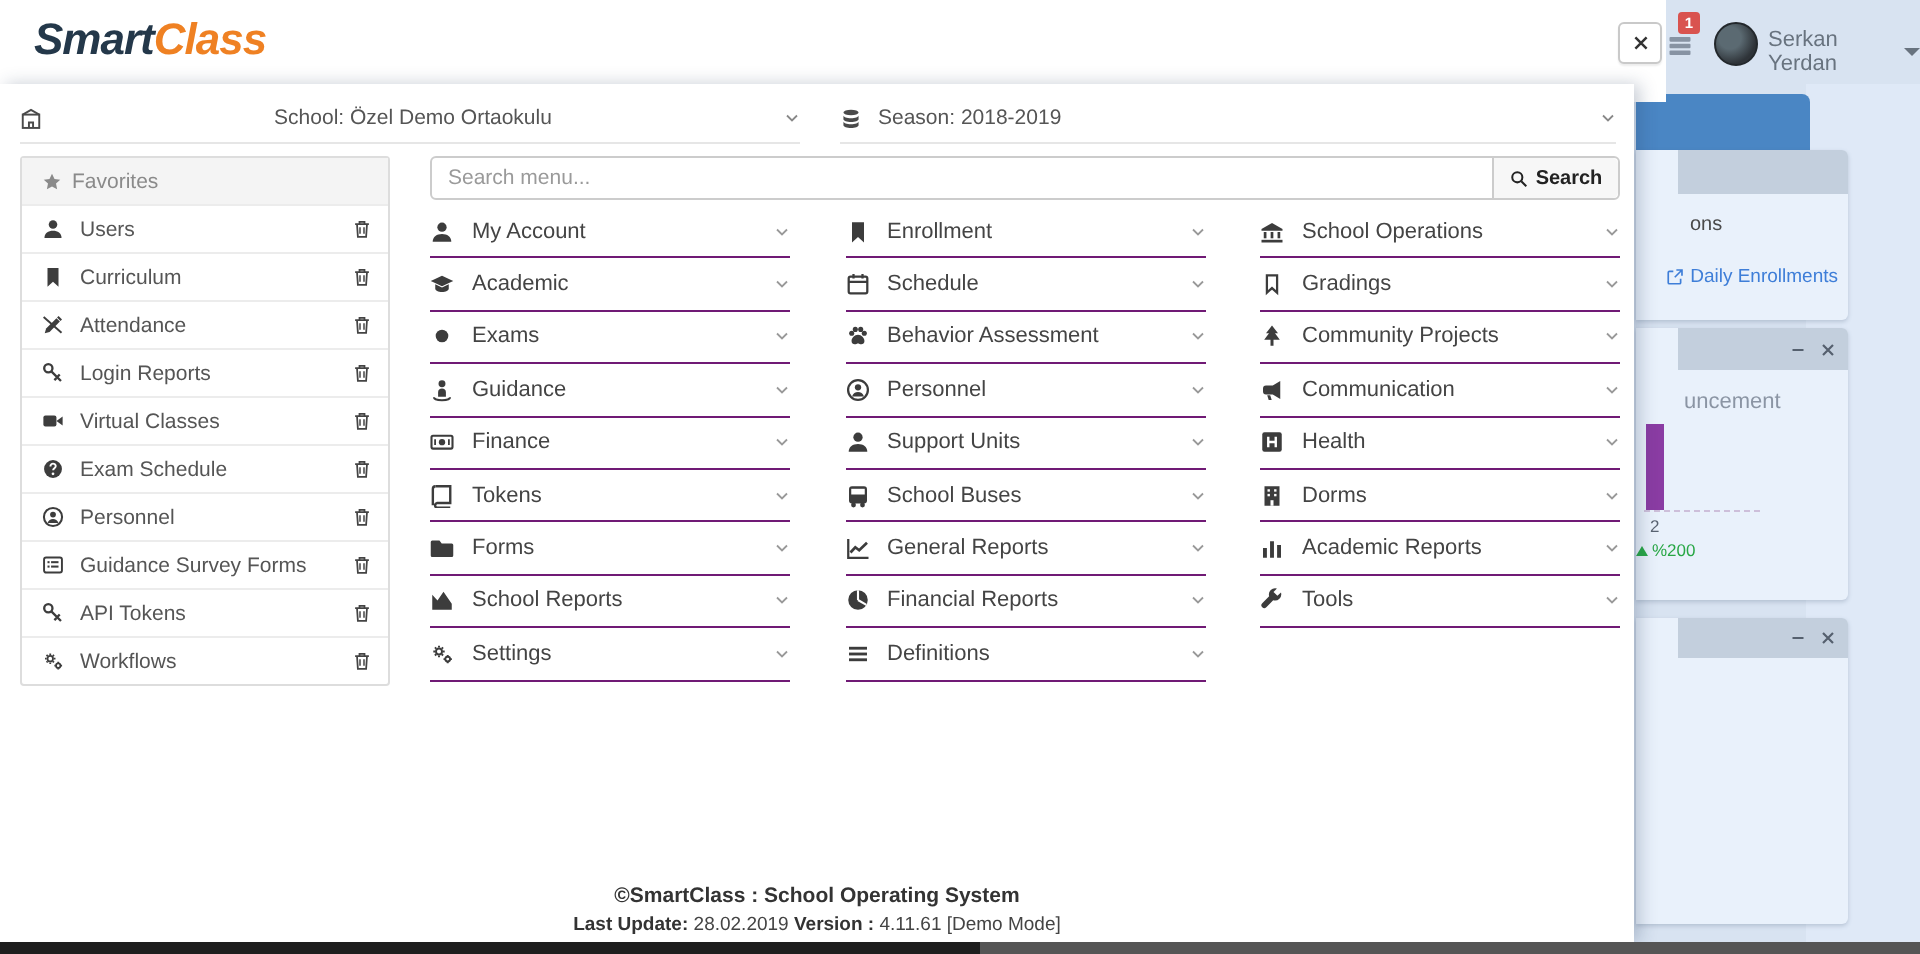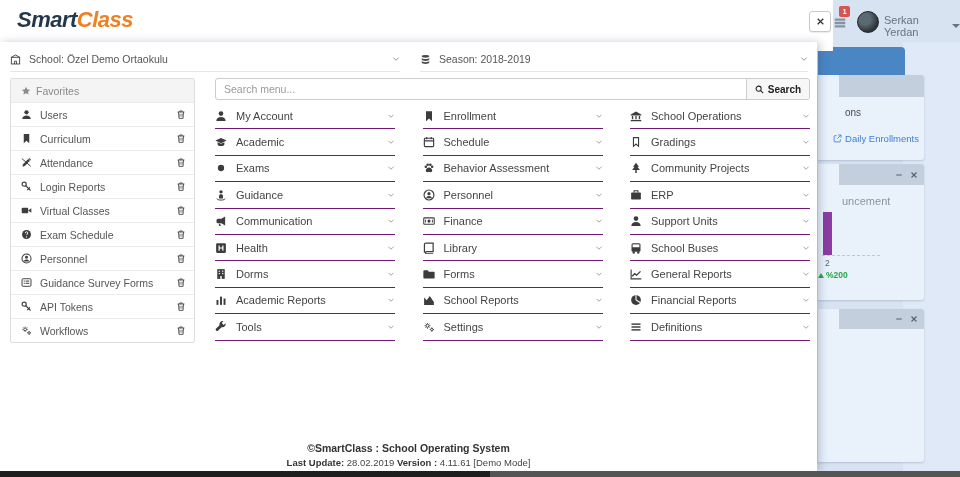--- a/index.html
+++ b/index.html
@@ -18,21 +18,21 @@
   .card1{top:75px;height:85px;}
   .card1 .bg-card-header{height:22px;}
   .card-partial{font-size:10px;color:#4a4a4a;padding:10px 0 0 6px;}
   .card-link{position:absolute;right:5px;top:58px;display:flex;align-items:center;gap:3px;color:#3e7ed8;font-size:9.5px;}
   .card-link .wicon{width:9px;height:9px;}
   .card2{top:164px;height:136px;}
   .card2-word{font-size:11px;color:#8b95a4;padding:10px 0 0 3px;}
   .mini-bar{position:absolute;left:5px;top:48px;width:9px;height:43px;background:#8a3ca3;}
   .mini-axis{position:absolute;left:4px;top:91px;width:58px;border-top:1px dashed #cdbfda;}
   .mini-bar-label{position:absolute;left:7px;top:94px;font-size:8.5px;color:#5a6472;}
-  .mini-percent{position:absolute;left:0px;top:106px;font-size:8.5px;color:#28a745;font-weight:bold;display:flex;align-items:center;gap:2px;}
+  .mini-percent{position:absolute;left:0px;top:106px;font-size:8.5px;color:#28a745;font-weight:normal;display:flex;align-items:center;gap:2px;}
   .up-arrow{width:0;height:0;border-left:3px solid transparent;border-right:3px solid transparent;border-bottom:5px solid #28a745;}
   .card3{top:309px;height:153px;}
   .card3 .bg-card-header{height:20px;}
   
   .chrome{position:absolute;left:833px;top:0;width:127px;height:42px;}
   .notif{position:absolute;left:0px;top:16px;width:14px;height:14px;color:#8793a3;}
   .notif-badge{position:absolute;left:6px;top:6px;min-width:11px;height:11px;background:#d9534f;border-radius:2px;color:#fff;font-size:7.5px;font-weight:bold;display:flex;align-items:center;justify-content:center;}
   .avatar{position:absolute;left:24px;top:11px;width:20px;height:20px;border-radius:50%;
     background:radial-gradient(circle at 35% 35%, #5b6a72 0 30%, #2e3338 70%);border:1px solid #23282c;}
   .user-name{position:absolute;left:51px;top:14px;font-size:11px;color:#68737f;display:flex;align-items:center;gap:5px;}
@@ -40,21 +40,21 @@
   
   .modal-header{position:absolute;left:0;top:0;width:833px;height:51px;background:#fff;}
   .logo{position:absolute;left:17px;top:7px;font-size:22px;font-weight:bold;font-style:italic;letter-spacing:-.5px;}
   .logo .p1{color:#24384a;}
   .logo .p2{color:#ef8123;}
   .modal-close{position:absolute;left:809px;top:11px;width:22px;height:21px;background:#fff;border:1px solid #c9c9c9;border-radius:3px;box-shadow:0 1px 1px rgba(0,0,0,.08);display:flex;align-items:center;justify-content:center;cursor:pointer;box-sizing:border-box;}
   .modal-close .wicon{width:9px;height:9px;color:#333;}
   .sheet{position:absolute;left:0;top:42px;width:817px;height:429px;background:#fff;box-shadow:3px 0 8px rgba(40,60,90,.25);}
   
   .ctx-select{position:absolute;top:5px;height:24px;display:flex;align-items:center;gap:8px;border-bottom:1px solid #e6e6e6;color:#555;font-size:10.5px;cursor:pointer;}
-  .ctx-school{left:10px;width:390px;}
+  .ctx-school{left:10px;width:390px;text-align:center;}
   .ctx-season{left:420px;width:388px;}
   .ctx-select .wicon{width:11px;height:11px;color:#4a4a4a;}
   .ctx-select .lbl{flex:1;}
   .ctx-select .chev{width:8px;height:8px;color:#888;}
   
   .sidebar{position:absolute;left:10px;top:36px;width:185px;border:1px solid #ddd;border-radius:2px;box-sizing:border-box;background:#fff;}
   .fav-header{height:23px;background:#f4f4f4;display:flex;align-items:center;gap:5px;padding-left:10px;color:#8a8a8a;font-size:10.5px;}
   .fav-header .wicon{width:10px;height:10px;color:#8a8a8a;}
   .fav-row{height:23px;border-top:1px solid #ececec;display:flex;align-items:center;padding:0 8px 0 10px;cursor:pointer;}
   .fav-icon{width:11px;height:11px;color:#3d3d3d;margin-right:8px;flex:0 0 auto;}
@@ -544,34 +544,20 @@
     <span class="menu-label">Personnel</span>
     <span class="menu-chevron wicon">
           <svg viewBox="0 0 16 16" width="100%" height="100%" aria-hidden="true">
             <path d="M3 5.5l5 5 5-5" fill="none" stroke="currentColor" stroke-width="1.8"></path>
           </svg>
         </span>
   </div>
       <div class="menu-cell">
     <span class="menu-icon wicon">
           <svg viewBox="0 0 16 16" width="100%" height="100%" aria-hidden="true">
-            <rect x="1.5" y="4.5" width="13" height="9.5" rx="1" fill="currentColor"></rect>
-            <path d="M5.5 4.5V2.3h5v2.2" fill="none" stroke="currentColor" stroke-width="1.5"></path>
-          </svg>
-        </span>
-    <span class="menu-label">ERP</span>
-    <span class="menu-chevron wicon">
-          <svg viewBox="0 0 16 16" width="100%" height="100%" aria-hidden="true">
-            <path d="M3 5.5l5 5 5-5" fill="none" stroke="currentColor" stroke-width="1.8"></path>
-          </svg>
-        </span>
-  </div>
-      <div class="menu-cell">
-    <span class="menu-icon wicon">
-          <svg viewBox="0 0 16 16" width="100%" height="100%" aria-hidden="true">
             <path d="M13.5 2v12l-5-3H4a2 2 0 01-2-2V7a2 2 0 012-2h4.5z" fill="currentColor"></path>
             <path d="M4.8 11.5l1 3.2h2l-1-3.2z" fill="currentColor"></path>
           </svg>
         </span>
     <span class="menu-label">Communication</span>
     <span class="menu-chevron wicon">
           <svg viewBox="0 0 16 16" width="100%" height="100%" aria-hidden="true">
             <path d="M3 5.5l5 5 5-5" fill="none" stroke="currentColor" stroke-width="1.8"></path>
           </svg>
         </span>
@@ -619,21 +605,21 @@
           </svg>
         </span>
   </div>
       <div class="menu-cell">
     <span class="menu-icon wicon">
           <svg viewBox="0 0 16 16" width="100%" height="100%" aria-hidden="true">
             <path d="M3.6 1.5h9.9v11.2H4.6a1.6 1.6 0 000 3.1h8.9" fill="none" stroke="currentColor" stroke-width="1.6"></path>
             <path d="M3.6 1.5A1.8 1.8 0 001.9 3.3v10.9" fill="none" stroke="currentColor" stroke-width="1.6"></path>
           </svg>
         </span>
-    <span class="menu-label">Library</span>
+    <span class="menu-label">Tokens</span>
     <span class="menu-chevron wicon">
           <svg viewBox="0 0 16 16" width="100%" height="100%" aria-hidden="true">
             <path d="M3 5.5l5 5 5-5" fill="none" stroke="currentColor" stroke-width="1.8"></path>
           </svg>
         </span>
   </div>
       <div class="menu-cell">
     <span class="menu-icon wicon">
           <svg viewBox="0 0 16 16" width="100%" height="100%" aria-hidden="true">
             <rect x="2" y="1.5" width="12" height="11.5" rx="2" fill="currentColor"></rect>

